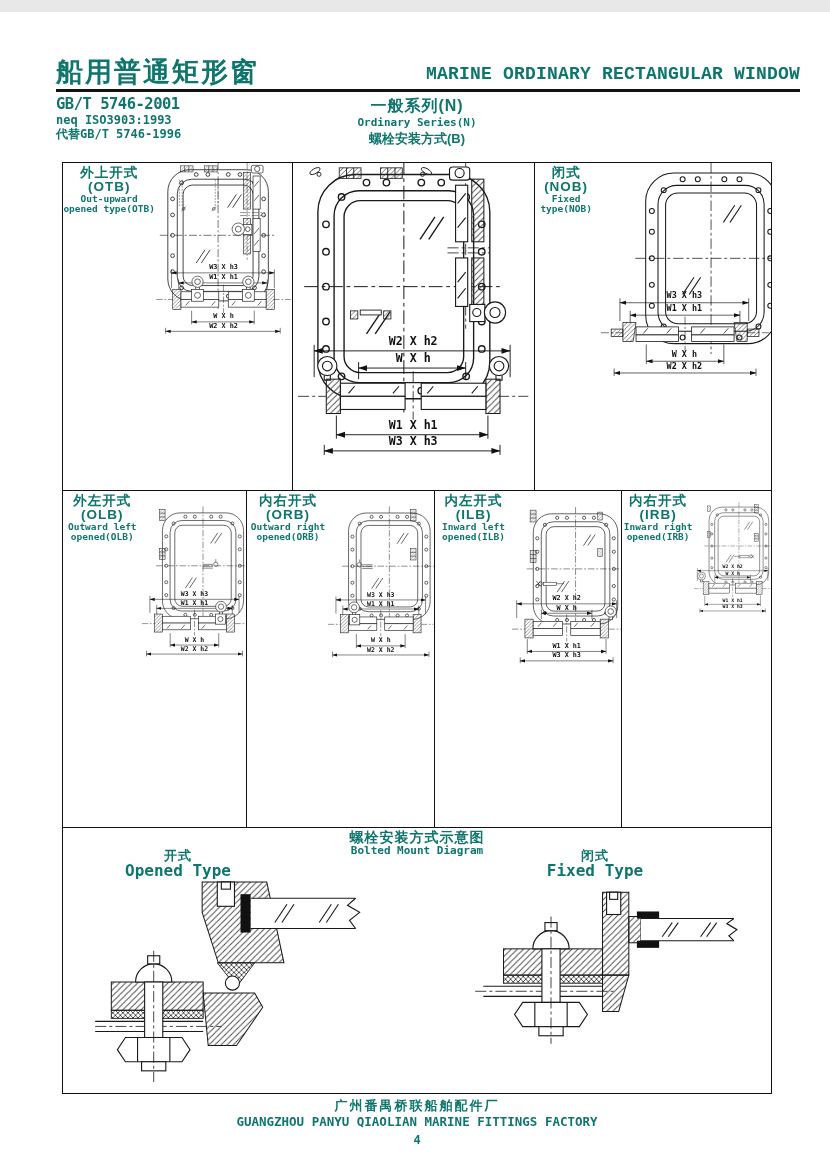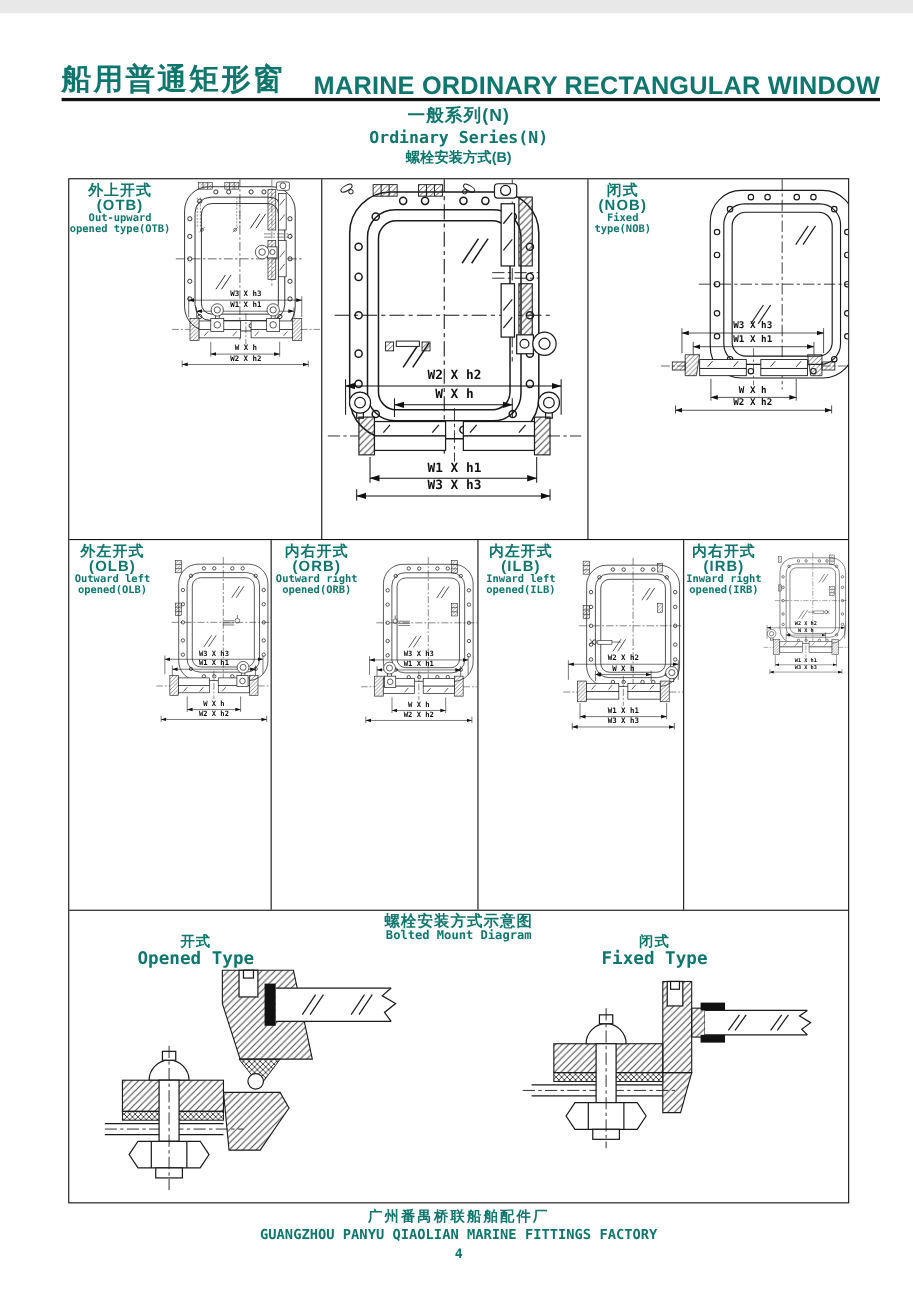--- a/index.html
+++ b/index.html
@@ -1,27 +1,27 @@
 <!DOCTYPE html>
 <html><head>
 <meta charset="utf-8">
 <style>
   html,body{margin:0;padding:0;background:#e8e8e8;}
   .page{position:relative;width:830px;height:1175px;background:#fff;margin:12px auto;
         font-family:"Liberation Sans",sans-serif;color:#0f766e;overflow:hidden;}
   
   .hdr-cn{position:absolute;left:56px;top:42px;font-size:27px;font-weight:600;letter-spacing:2px;}
-  .hdr-en{position:absolute;right:30px;top:52px;font-size:23px;font-weight:700;letter-spacing:0.2px;}
+  .hdr-en{position:absolute;right:30px;top:52px;font-size:18px;font-weight:700;letter-spacing:0.2px;font-family:Liberation Mono, monospace;}
   .rule{position:absolute;left:56px;top:77px;width:744px;height:3px;background:#111;}
   .std{position:absolute;left:56px;top:83px;line-height:1.18;font-family:"DejaVu Sans Mono",monospace;}
   .std-main{font-size:15.5px;font-weight:700;letter-spacing:-0.5px;}
   .std-sub{font-size:12px;font-weight:600;}
   .series{position:absolute;left:62px;top:85px;width:710px;text-align:center;line-height:1.1;}
   .se-cn1{font-size:16px;font-weight:600;letter-spacing:1px;}
-  .se-en1{font-size:15px;font-family:"DejaVu Sans Mono",monospace;font-weight:600;margin-top:2px;}
+  .se-en1{font-size:11px;font-family:"DejaVu Sans Mono",monospace;font-weight:600;margin-top:2px;}
   .se-cn2{font-size:13px;font-weight:600;margin-top:3px;}
   .se-en2{font-size:11px;font-family:"DejaVu Sans Mono",monospace;font-weight:600;}
   
   .sheet{position:absolute;left:62px;top:150px;width:710px;height:932px;border:1.6px solid #111;box-sizing:border-box;}
   .row{display:flex;box-sizing:border-box;}
   .row1{height:328px;border-bottom:1.4px solid #111;}
   .row2{height:337px;border-bottom:1.4px solid #111;}
   .cell{position:relative;display:flex;flex-direction:row;box-sizing:border-box;border-right:1.4px solid #111;}
   .cell:last-child{border-right:none;}
   .cell-title{text-align:center;padding-top:3px;line-height:1.05;}
@@ -112,20 +112,25 @@
         <rect class="sw" x="10" y="17" width="6" height="8"></rect>
         <circle class="sw" cx="13" cy="11" r="9.5"></circle>
         <circle class="s" cx="13" cy="11" r="4.8"></circle>
       </symbol>
     </defs>
   </svg>
 
   <div class="hdr-cn">船用普通矩形窗</div>
   <div class="hdr-en">MARINE ORDINARY RECTANGULAR WINDOW</div>
   <div class="rule"></div>
+  <div class="std">
+    <div class="std-main">GB/T 5746-2001</div>
+    <div class="std-sub">neq ISO3903:1993</div>
+    <div class="std-sub">代替GB/T 5746-1996</div>
+  </div>
   <div class="series">
     <div class="se-cn1">一般系列(N)</div>
     <div class="se-en1">Ordinary Series(N)</div>
     <div class="se-cn2">螺栓安装方式(B)</div>
   </div>
 
   <div class="sheet">
 
     <div class="row row1">
 

